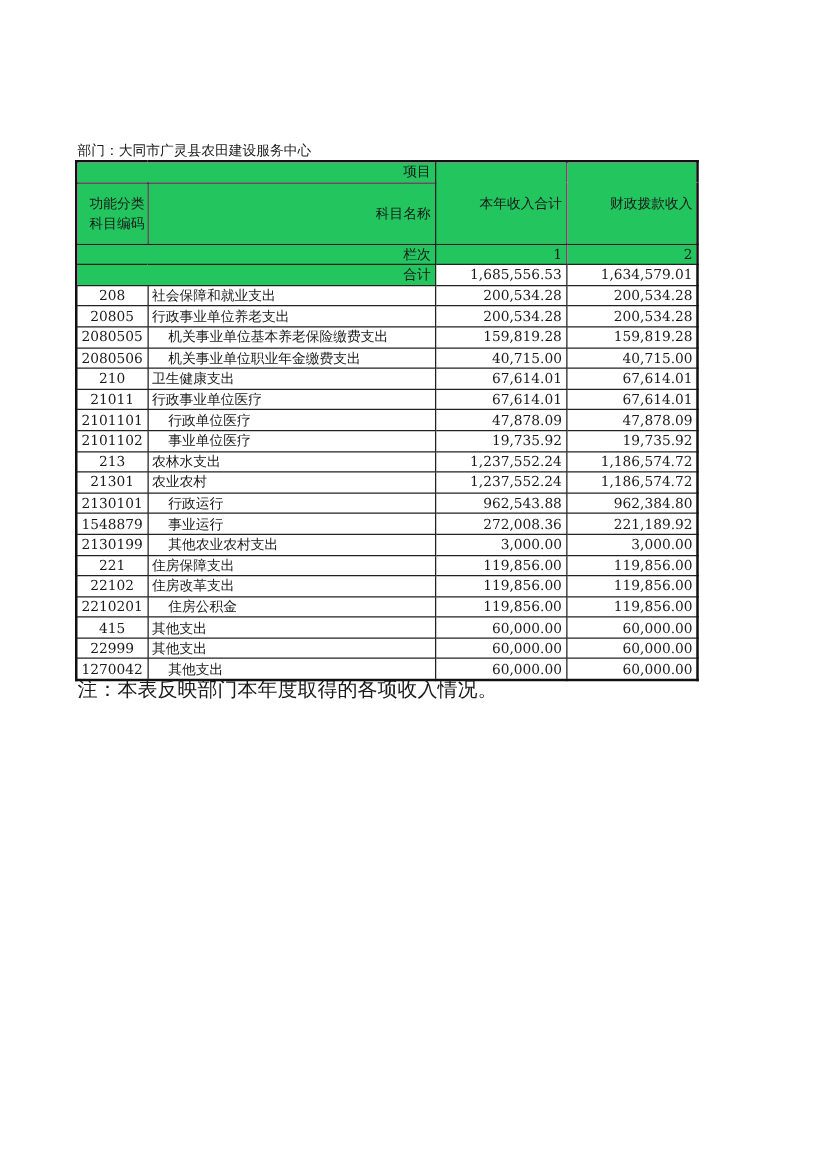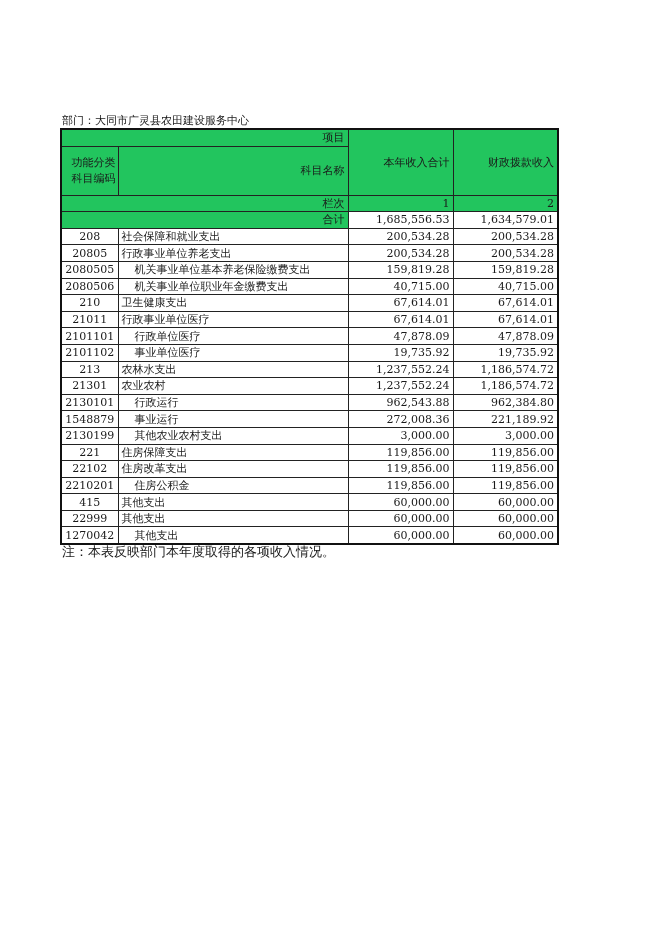--- a/index.html
+++ b/index.html
@@ -8,21 +8,21 @@
   .dept { position: absolute; left: 62px; top: 114px; font-size: 11px; line-height: 14px; white-space: nowrap; }
   table.sheet { position: absolute; left: 60px; top: 128px; border-collapse: collapse; table-layout: fixed; font-size: 11px; }
   table.sheet td { border: 1px solid #222; padding: 0 3px; height: 15.6px; line-height: 15px; white-space: nowrap; overflow: hidden; }
   .hd { background: #22c55e; text-align: right; }
   .num { text-align: right; }
   .code { text-align: center; }
   .name { text-align: left; }
   .indent { padding-left: 16px !important; }
   .thickbottom td { border-bottom: 2px solid #111; }
   table.sheet { border: 2px solid #111; }
-  .note { position: absolute; left: 62px; top: 545px; font-size: 13px; line-height: 14px; white-space: nowrap; }
+  .note { position: absolute; left: 62px; top: 545px; font-size: 16px; line-height: 14px; white-space: nowrap; }
 </style>
 </head>
 <body>
 
 <div class="dept">部门：大同市广灵县农田建设服务中心</div>
 
 <table class="sheet">
   <colgroup>
     <col style="width:57px">
     <col style="width:230px">

